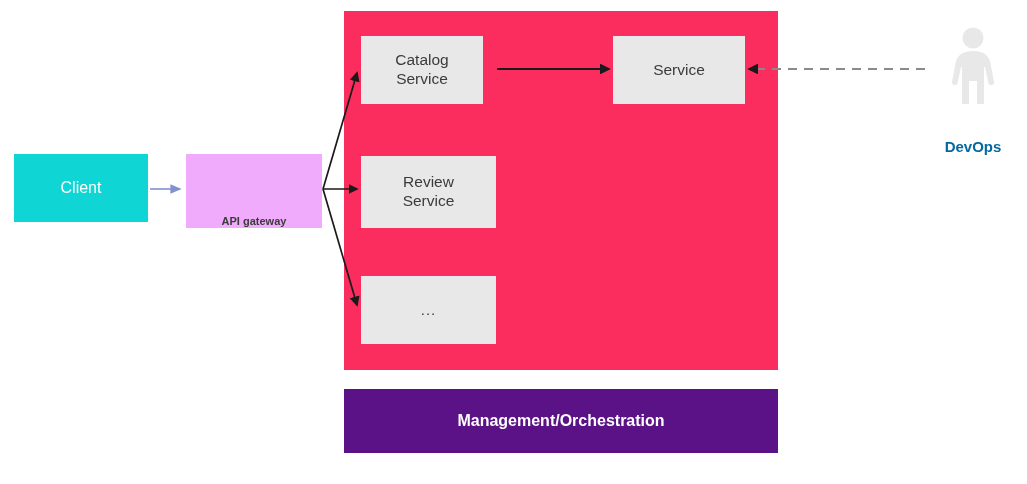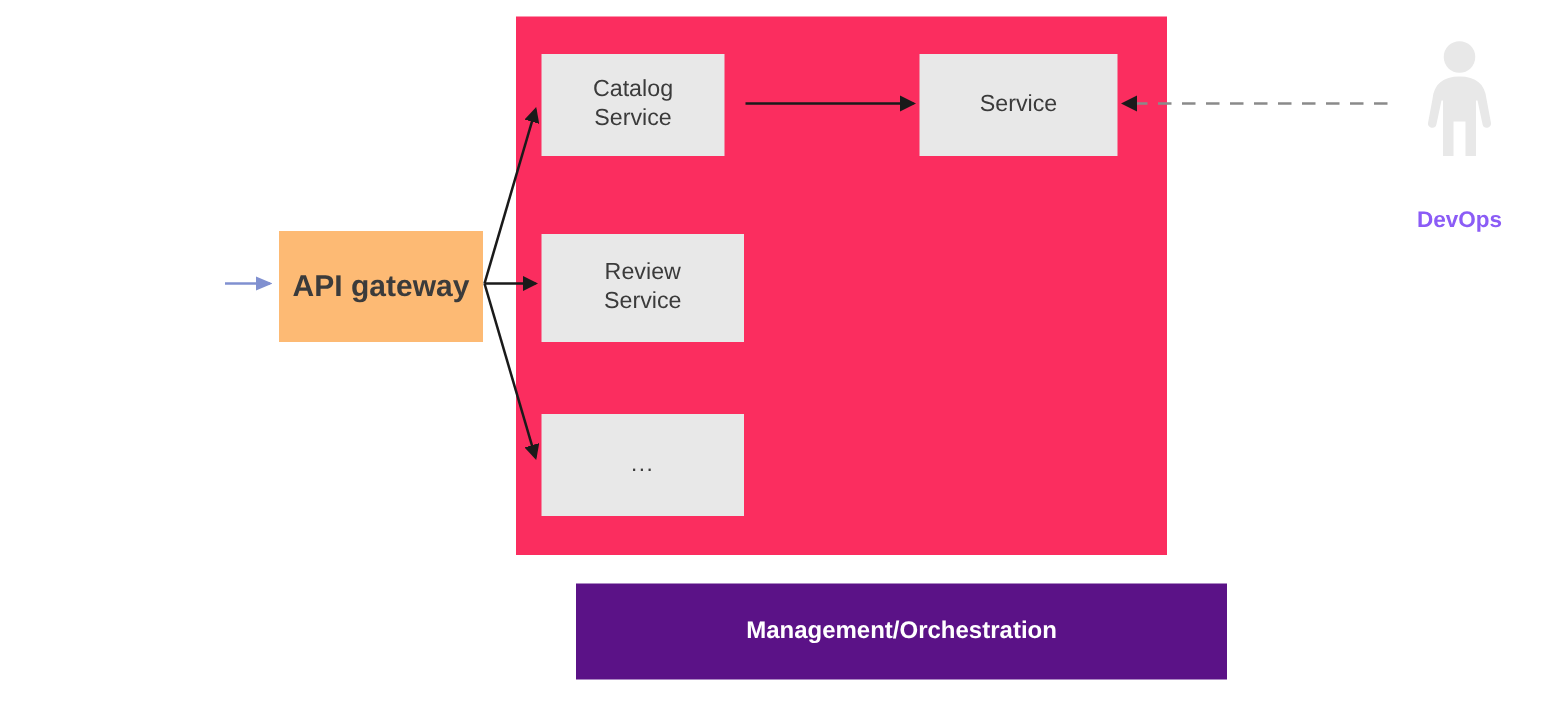--- a/index.html
+++ b/index.html
@@ -33,24 +33,25 @@
     height: 68px;
     background: #10D5D5;
     color: #ffffff;
     font-size: 16px;
   }
   .gateway-box {
     left: 186px;
     top: 154px;
     width: 136px;
     height: 74px;
-    background: #fdba74;
+    background: #f0abfc;
     color: #3b3b3b;
-    font-size: 20px;
+    font-size: 11px;
     font-weight: bold;
+    align-items: flex-end;
   }
   .pink-panel {
     position: absolute;
     left: 344px;
     top: 11px;
     width: 434px;
     height: 359px;
     background: #FB2D5F;
   }
   .svc-box {
@@ -68,21 +69,20 @@
     top: 389px;
     width: 434px;
     height: 64px;
     background: #5B1287;
     color: #ffffff;
     font-size: 16px;
     font-weight: bold;
     display: flex;
     align-items: center;
     justify-content: center;
-    margin-left: 40px;
   }
   #arrows {
     position: absolute;
     left: 0;
     top: 0;
     width: 1027px;
     height: 484px;
     pointer-events: none;
   }
   .devops-group {
@@ -100,21 +100,21 @@
     height: 80px;
   }
   .devops-label {
     position: absolute;
     left: 0;
     top: 112px;
     width: 86px;
     text-align: center;
     font-size: 15px;
     font-weight: bold;
-    color: #8b5cf6;
+    color: #0369a1;
   }
   .label-line2 { display: block; }
 </style>
 </head>
 <body>
 
 <div id="canvas">
 
   <div class="pink-panel"></div>
 
@@ -141,20 +141,23 @@
 
     <line x1="323" y1="189" x2="357" y2="189" stroke="#1a1a1a" stroke-width="1.7" marker-end="url(#arrowDark)"></line>
 
     <line x1="323" y1="189" x2="357" y2="305" stroke="#1a1a1a" stroke-width="1.7" marker-end="url(#arrowDark)"></line>
 
     <line x1="497" y1="69" x2="609" y2="69" stroke="#1a1a1a" stroke-width="1.8" marker-end="url(#arrowDark)"></line>
 
     <line x1="925" y1="69" x2="749" y2="69" stroke="#8a8a8a" stroke-width="1.8" stroke-dasharray="9,7" marker-end="url(#arrowGray)"></line>
   </svg>
 
+  <div class="box client-box">
+    <span>Client</span>
+  </div>
 
   <div class="box gateway-box">
     <span>API gateway</span>
   </div>
 
   <div class="box svc-box svc-catalog">
     <span>
       <span>Catalog</span>
       <span class="label-line2">Service</span>
     </span>

